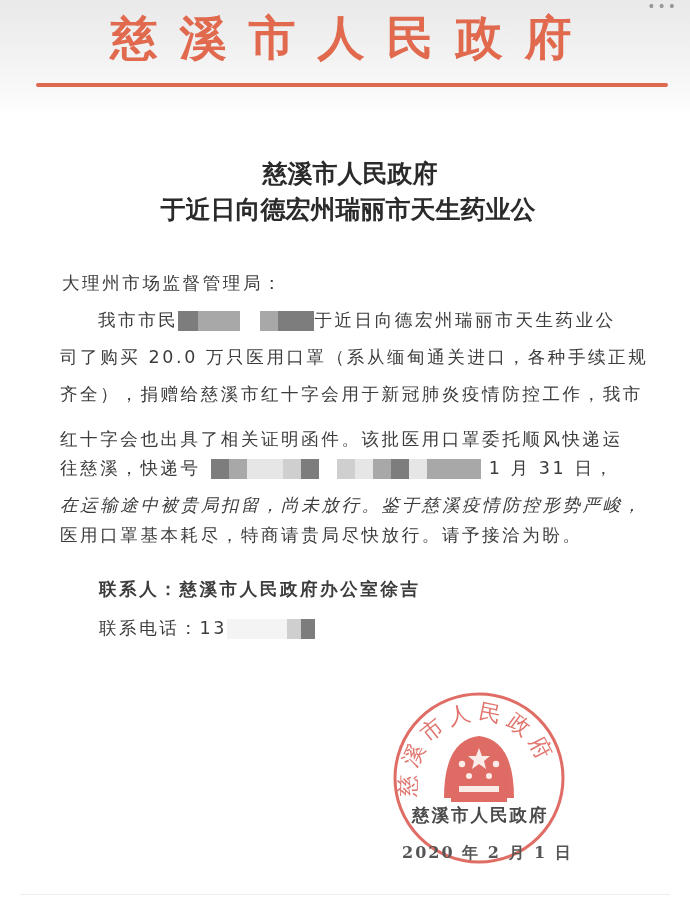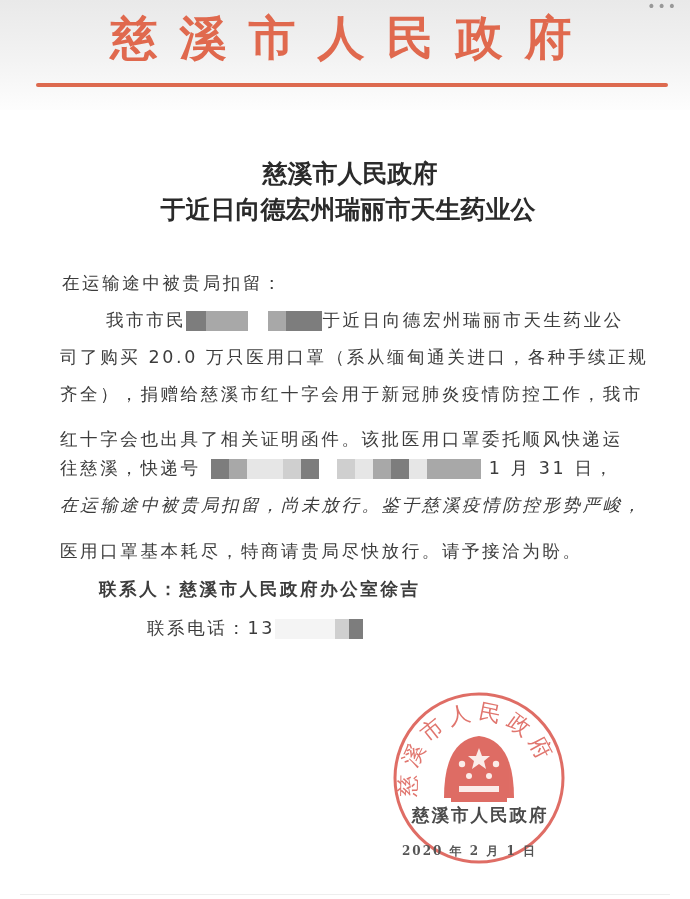--- a/index.html
+++ b/index.html
@@ -49,61 +49,61 @@
   .seal {
     position: absolute; left: 389px; top: 688px; width: 180px; height: 180px;
   }
   .signer {
     position: absolute; left: 412px; top: 803px;
     font-family: "DejaVu Sans", sans-serif; font-size: 17.5px; color: #4a4a4a;
     letter-spacing: 2px; font-weight: bold;
   }
   .date {
     position: absolute; left: 402px; top: 843px;
-    font-family: "DejaVu Serif", serif; font-size: 12px; color: #555;
+    font-family: "DejaVu Serif", serif; font-size: 16px; color: #555;
     font-weight: bold; letter-spacing: 2px;
   }
   .bottom-line {
     position: absolute; left: 20px; top: 894px; width: 650px; height: 1px; background: #eeeeee;
   }
 </style>
 </head>
 <body>
 
 <div class="top-shade"></div>
 <div class="dots">•••</div>
 
 <div class="masthead">慈溪市人民政府</div>
 <div class="red-rule"></div>
 
 <div class="doc-title t1">慈溪市人民政府</div>
 <div class="doc-title t2">于近日向德宏州瑞丽市天生药业公</div>
 
 <div class="body-text" style="top:270px;">
-  <div class="line" style="top:0;">在运输途中被贵局扣留：</div>
+  <div class="line" style="top:0;">大理州市场监督管理局：</div>
 
-  <div class="line" style="top:37px; left:36px;margin-left:8px;">
+  <div class="line" style="top:37px; left:36px;">
     <span>我市市民</span><span class="redact r-dark" style="width:20px"></span><span class="redact r-mid" style="width:20px"></span><span class="redact r-mid" style="width:22px"></span><span style="display:inline-block;width:20px"></span><span class="redact r-mid" style="width:18px"></span><span class="redact r-dark" style="width:36px"></span><span>于近日向德宏州瑞丽市天生药业公</span>
   </div>
 
   <div class="line" style="top:74px; left:-2px;">司了购买 20.0 万只医用口罩（系从缅甸通关进口，各种手续正规</div>
   <div class="line" style="top:111px; left:-2px;">齐全），捐赠给慈溪市红十字会用于新冠肺炎疫情防控工作，我市</div>
   <div class="line" style="top:156px; left:-2px;">红十字会也出具了相关证明函件。该批医用口罩委托顺风快递运</div>
 
   <div class="line" style="top:185px; left:-2px;">
     <span>往慈溪，快递号</span><span style="display:inline-block;width:10px"></span><span class="redact r-dark" style="width:18px"></span><span class="redact r-mid" style="width:18px"></span><span class="redact r-faint" style="width:36px"></span><span class="redact r-light" style="width:18px"></span><span class="redact r-dark" style="width:18px"></span><span style="display:inline-block;width:18px"></span><span class="redact r-light" style="width:18px"></span><span class="redact r-faint" style="width:18px"></span><span class="redact r-mid" style="width:18px"></span><span class="redact r-dark" style="width:18px"></span><span class="redact r-faint" style="width:18px"></span><span class="redact r-mid" style="width:54px"></span><span style="display:inline-block;width:8px"></span><span>1 月 31 日，</span>
   </div>
 
   <div class="line" style="top:222px; left:-2px;font-style:italic;">在运输途中被贵局扣留，尚未放行。鉴于慈溪疫情防控形势严峻，</div>
-  <div class="line" style="top:268px; left:-2px;text-align:center;">医用口罩基本耗尽，特商请贵局尽快放行。请予接洽为盼。</div>
+  <div class="line" style="top:252px; left:-2px;text-align:center;">医用口罩基本耗尽，特商请贵局尽快放行。请予接洽为盼。</div>
 
   <div class="line" style="top:306px; left:37px;font-weight:bold;">
     <span>联系人：</span><span>慈溪市人民政府办公室徐吉</span>
   </div>
-  <div class="line" style="top:345px; left:37px;margin-left:48px;">
+  <div class="line" style="top:345px; left:37px;">
     <span>联系电话：</span><span>13</span><span class="redact r-faint" style="width:60px;background:#f4f4f4"></span><span class="redact r-light" style="width:14px"></span><span class="redact r-dark" style="width:14px"></span>
   </div>
 </div>
 
 <svg class="seal" viewBox="0 0 180 180">
   <circle cx="90" cy="90" r="84" fill="none" stroke="#d9534a" stroke-width="3" opacity="0.85"></circle>
   <defs>
     <path id="sealArc" d="M 30 118 A 64 64 0 1 1 150 118"></path>
   </defs>
   <text font-family="DejaVu Serif, serif" font-size="22" fill="#d9534a" opacity="0.8" letter-spacing="6">

